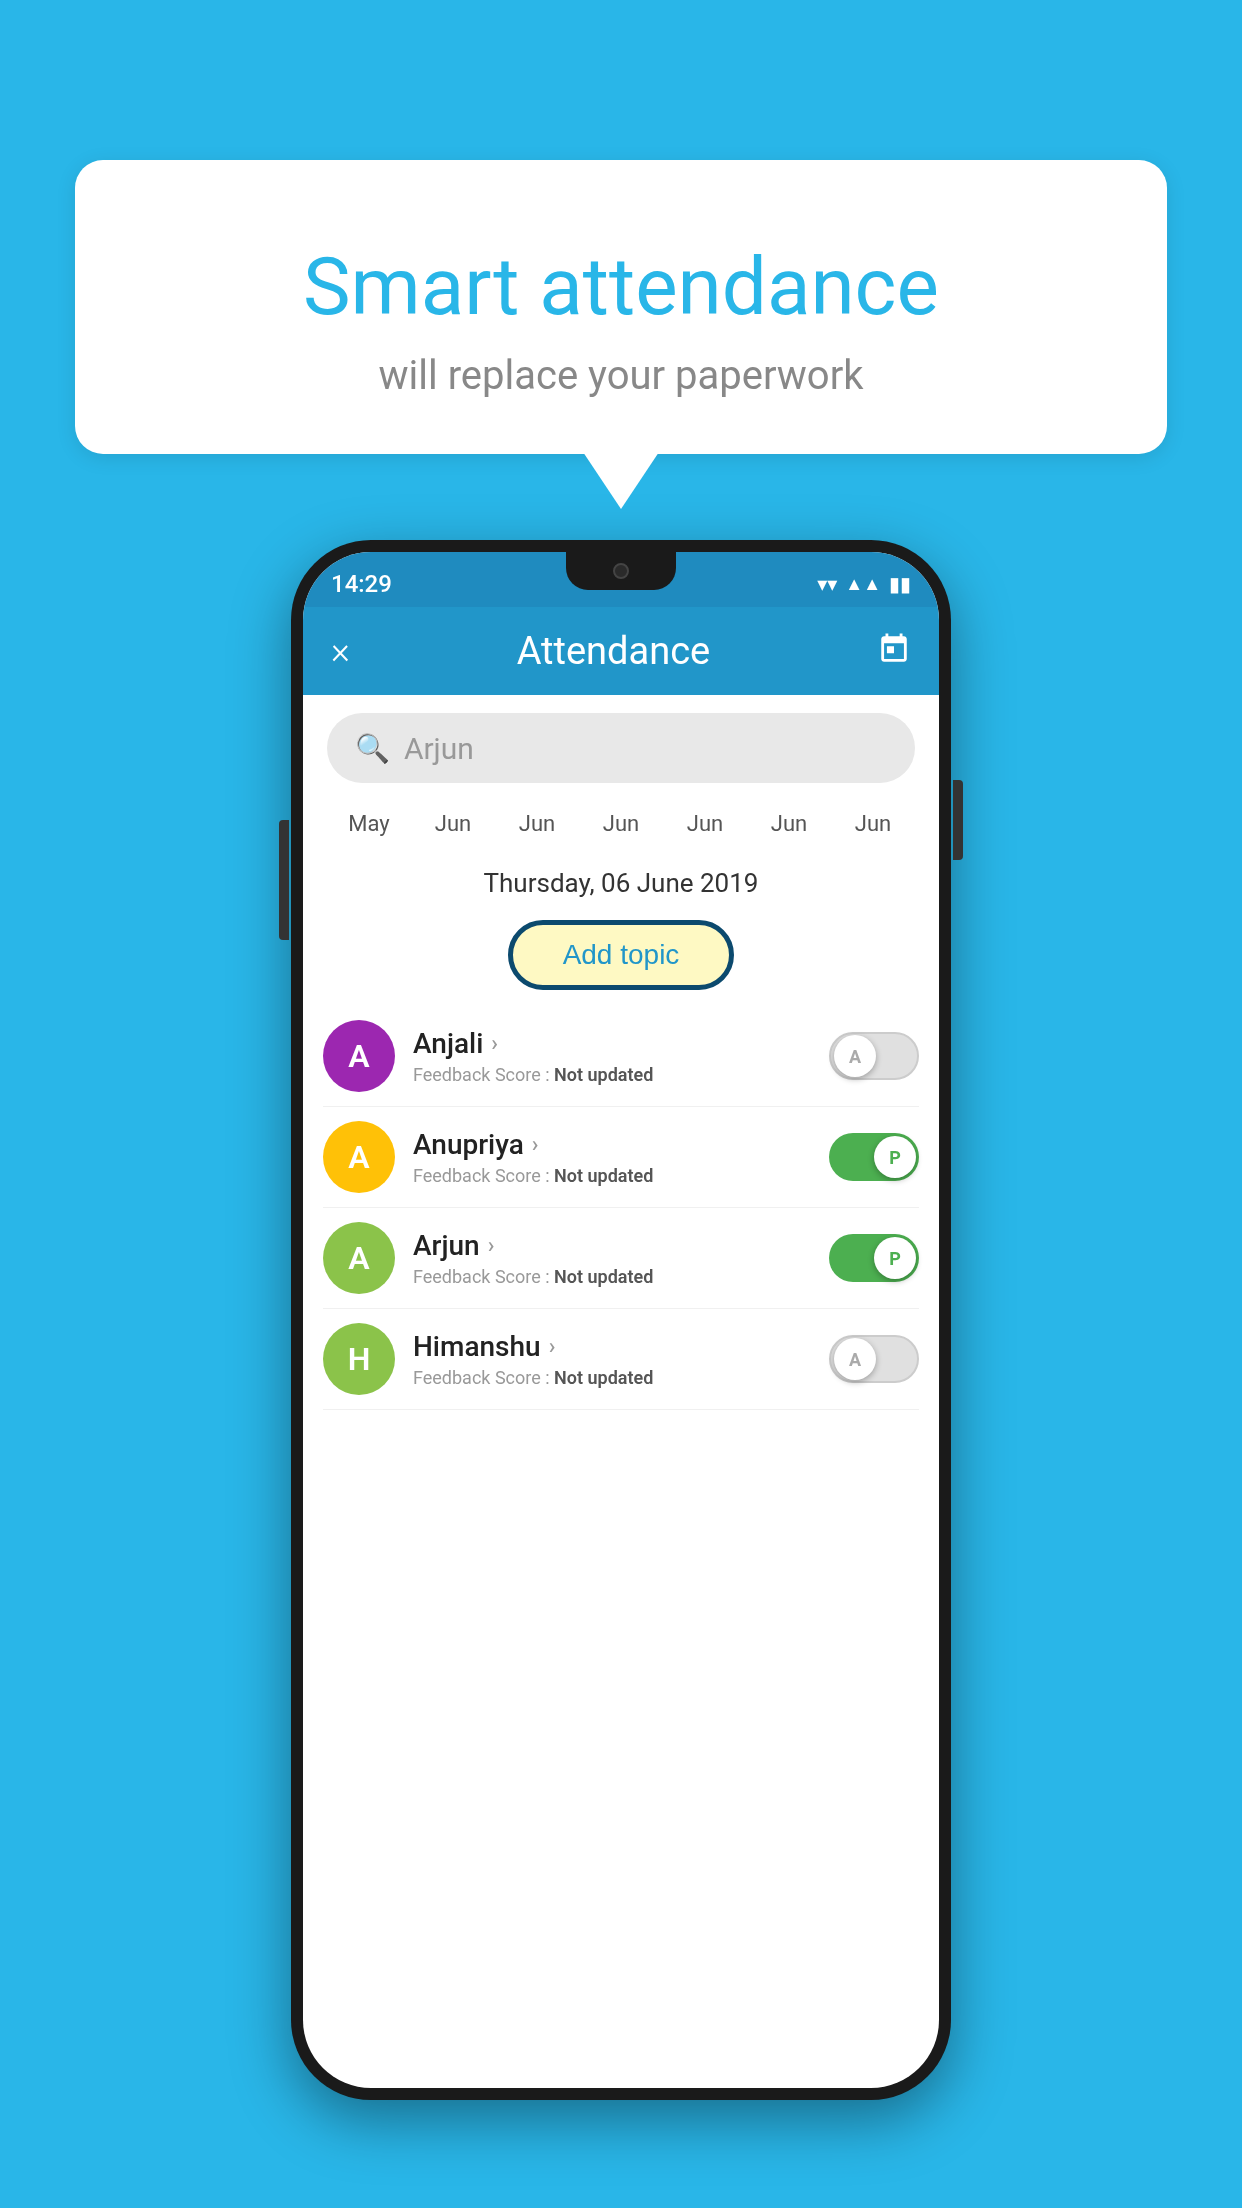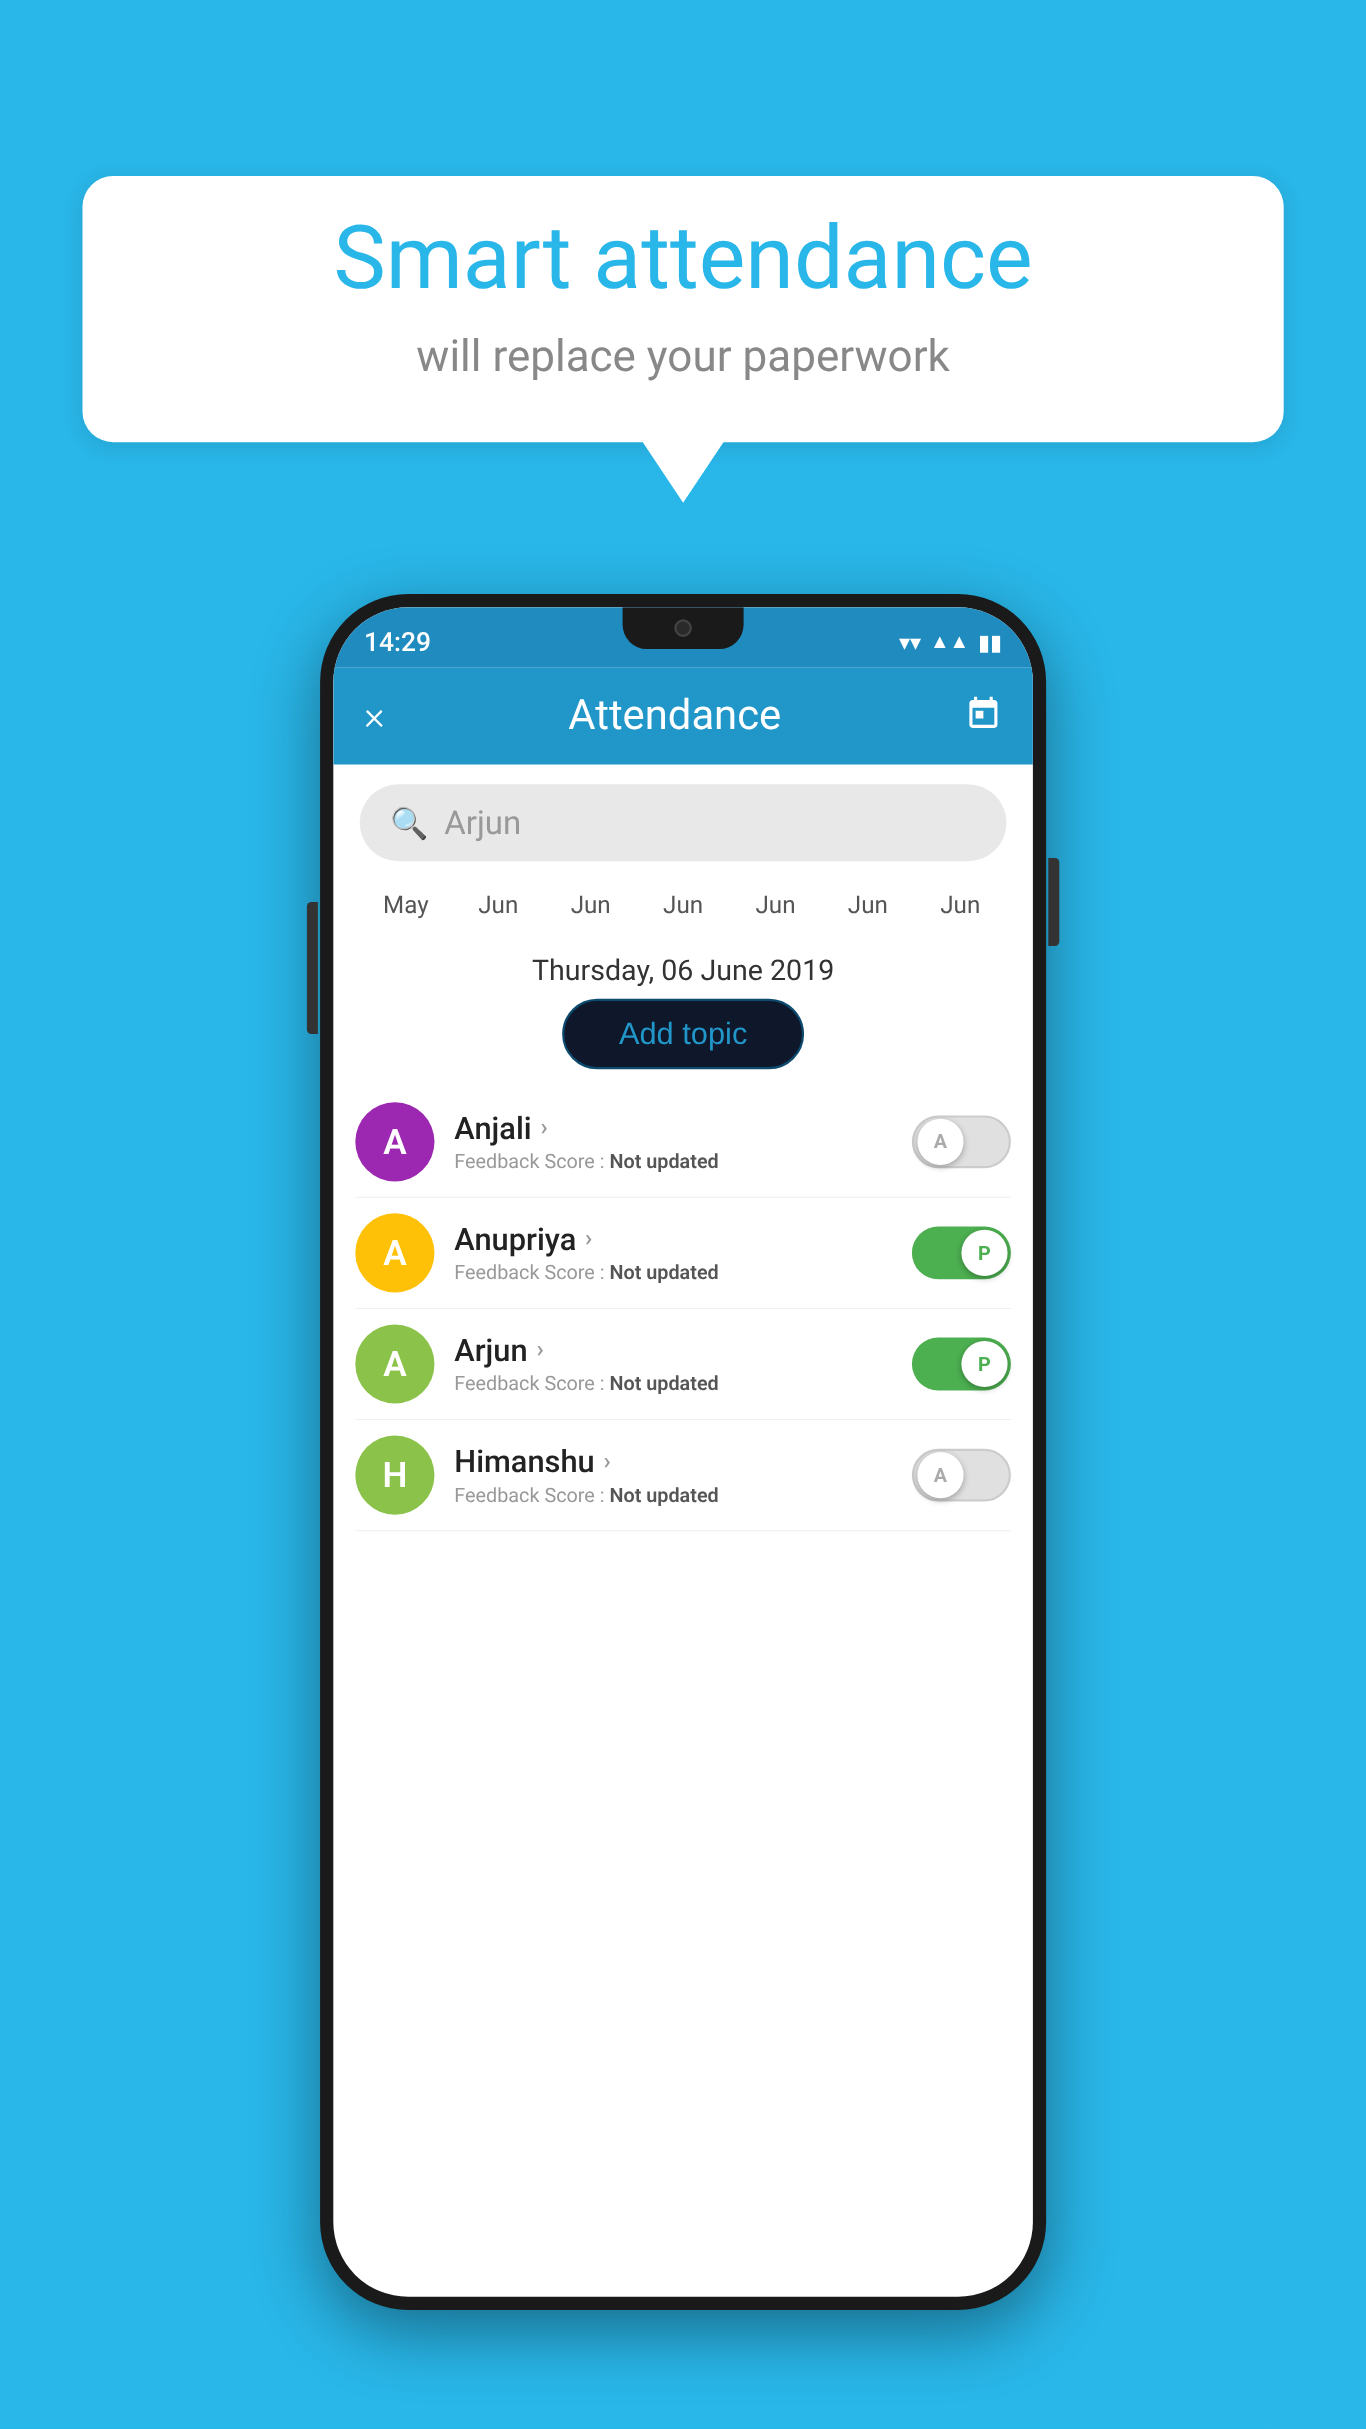--- a/index.html
+++ b/index.html
@@ -17,21 +17,21 @@
     .speech-bubble-container {
       position: absolute;
       top: 160px;
       left: 75px;
       right: 75px;
     }
 
     .speech-bubble {
       background: white;
       border-radius: 28px;
-      padding: 28px 80px 55px;
+      padding: 80px 80px 55px;
       text-align: center;
       position: relative;
       box-shadow: 0 4px 20px rgba(0,0,0,0.1);
     }
 
     .speech-bubble::after {
       content: '';
       position: absolute;
       bottom: -55px;
       left: 50%;
@@ -251,24 +251,24 @@
     .date-selected {
       text-align: center;
       padding: 16px 0 10px;
       font-size: 26px;
       color: #333;
     }
 
     
     .add-topic-btn {
       display: block;
-      margin: 0 auto 16px;
-      border: 2px solid #0c4a6e;
+      margin: 12px auto 16px;
+      border: 5px solid #0c4a6e;
       color: #2196c9;
-      background: #0f172a;
+      background: #fef9c3;
       border-radius: 40px;
       padding: 14px 50px;
       font-size: 28px;
       cursor: pointer;
       width: fit-content;
     }
 
     
     .avg-feedback {
       text-align: center;

